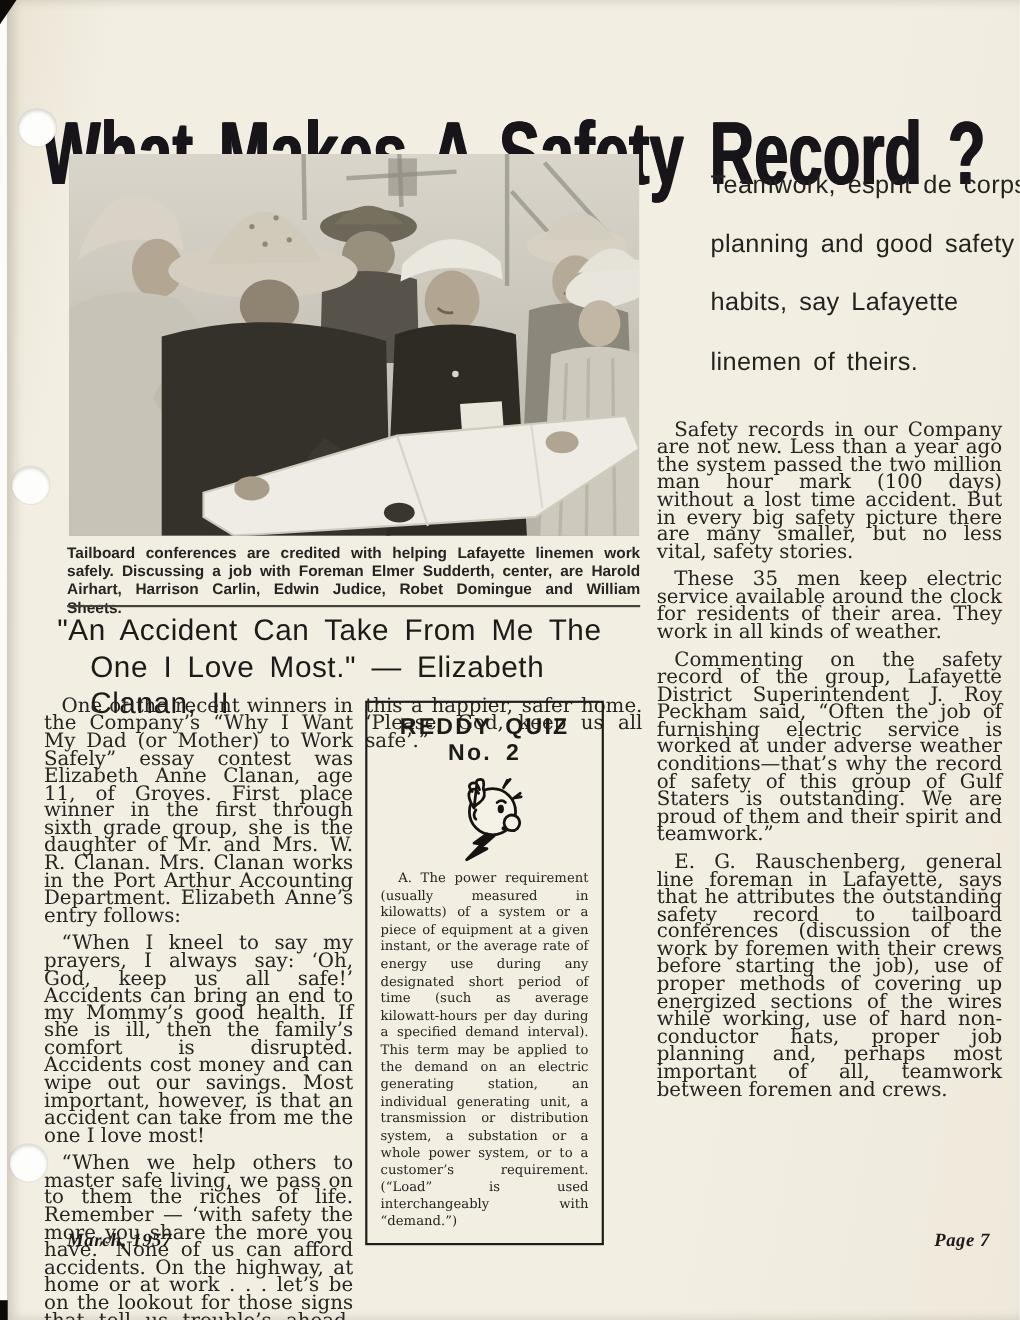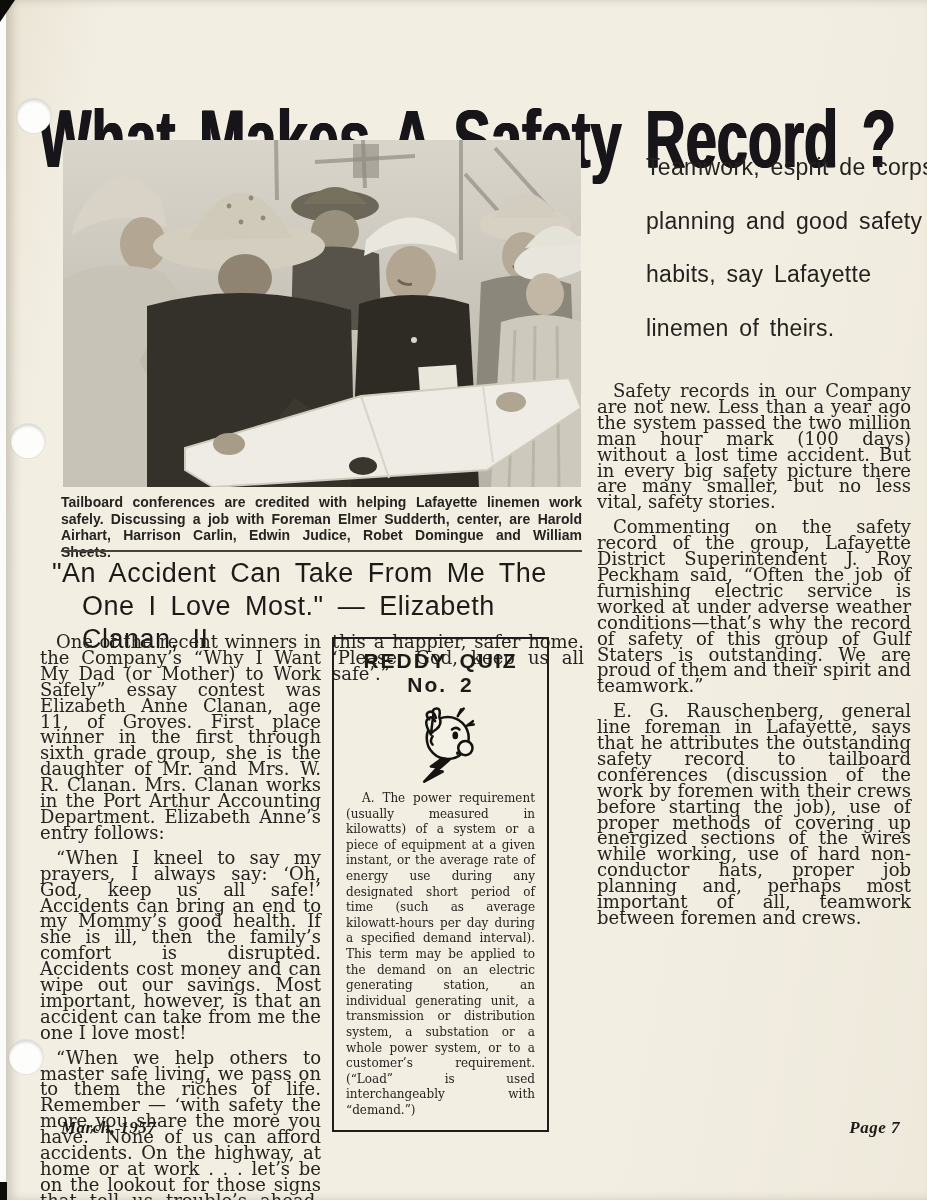--- a/index.html
+++ b/index.html
@@ -212,20 +212,21 @@
         <path d="M40,42 Q36,48 40,52"></path>
 
         <path d="M52,68 L38,78 L46,79 L30,96 L52,84 L45,83 L60,70 Z" fill="#151310"></path>
       </g>
     </svg>
     <p class="a">A. The power requirement (usually measured in kilowatts) of a system or a piece of equipment at a given instant, or the average rate of energy use during any designated short period of time (such as average kilowatt-hours per day during a specified demand interval). This term may be applied to the demand on an electric generating station, an individual generating unit, a transmission or distribution system, a substation or a whole power system, or to a customer’s requirement. (“Load” is used interchangeably with “demand.”)</p>
   </div>
 
   <div class="bodycol col-right">
     <p>Safety records in our Company are not new. Less than a year ago the system passed the two million man hour mark (100 days) without a lost time accident. But in every big safety picture there are many smaller, but no less vital, safety stories.</p>
+    <p>These 35 men keep electric service available around the clock for residents of their area. They work in all kinds of weather.</p>
     <p>Commenting on the safety record of the group, Lafayette District Superintendent J. Roy Peckham said, “Often the job of furnishing electric service is worked at under adverse weather conditions—that’s why the record of safety of this group of Gulf Staters is outstanding. We are proud of them and their spirit and teamwork.”</p>
     <p>E. G. Rauschenberg, general line foreman in Lafayette, says that he attributes the outstanding safety record to tailboard conferences (discussion of the work by foremen with their crews before starting the job), use of proper methods of covering up energized sections of the wires while working, use of hard non-conductor hats, proper job planning and, perhaps most important of all, teamwork between foremen and crews.</p>
   </div>
 
   <div class="footer-issue">March, 1957</div>
   <div class="footer-page">Page 7</div>
 </div>
 
 <div class="scan-strip"></div>
 <div class="corner-top"></div>

